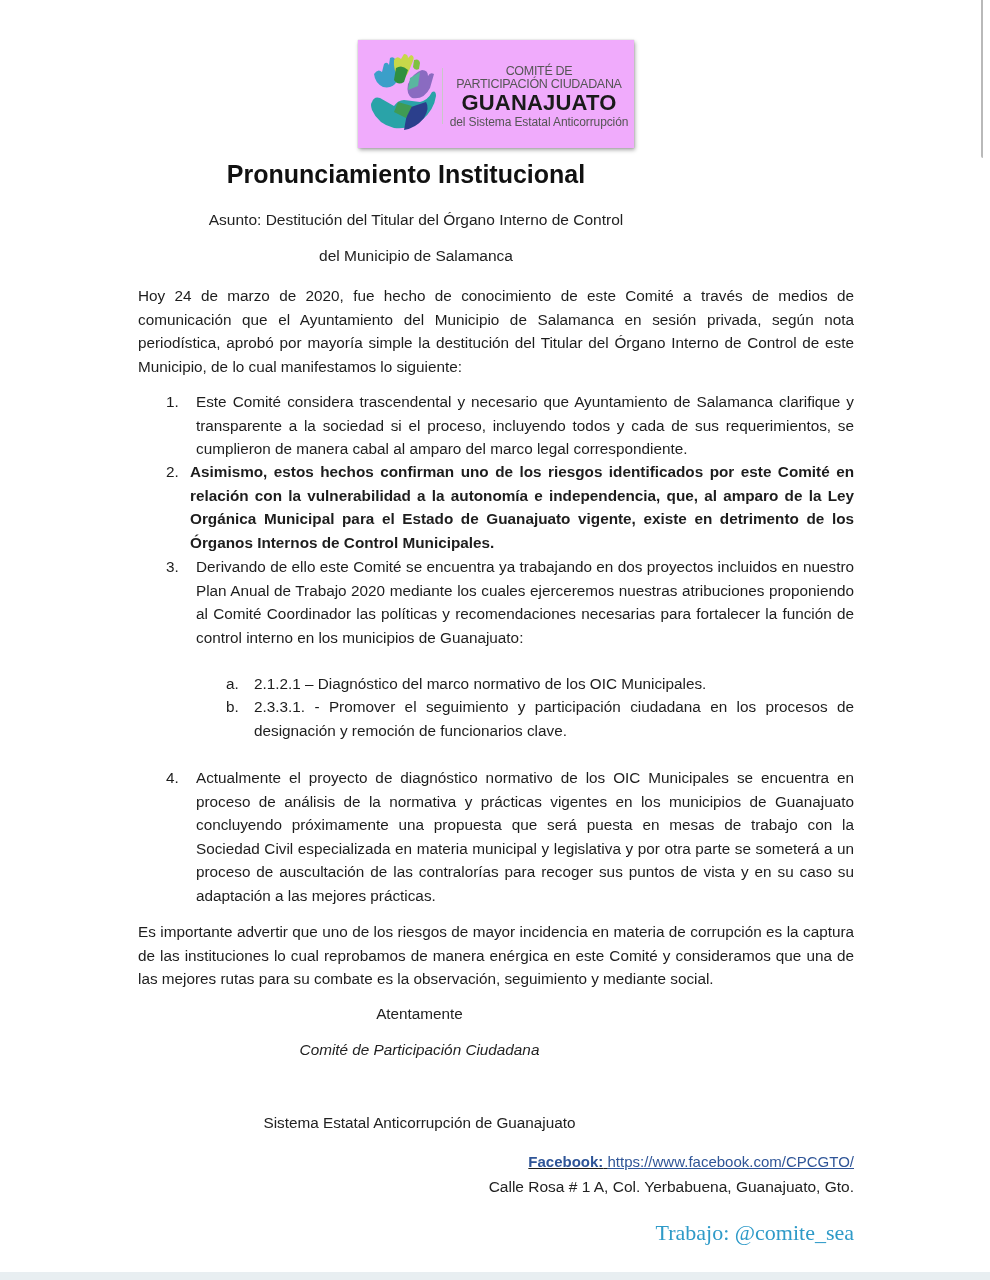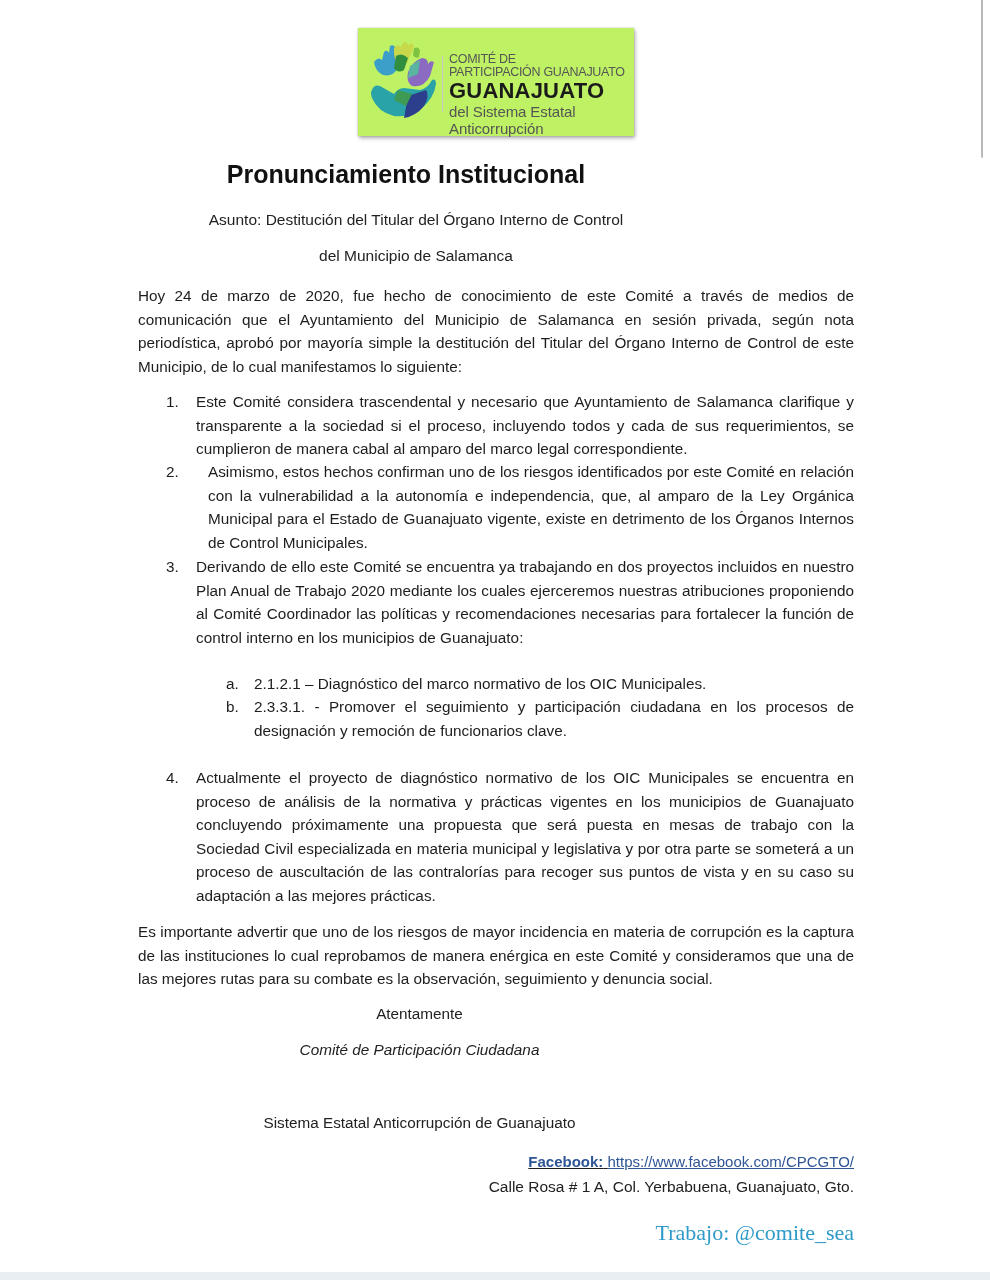--- a/index.html
+++ b/index.html
@@ -7,29 +7,29 @@
     width:990px; height:1280px; background:#ffffff; position:relative; overflow:hidden;
     font-family:"Liberation Sans", "DejaVu Sans", sans-serif; color:#1d1d1d;
   }
   .edge-line {
     position:absolute; left:981px; top:0; width:2px; height:158px; background:#b9b9b9;
     border-bottom-left-radius:6px;
   }
   .bottom-band { position:absolute; left:0; top:1272px; width:990px; height:8px; background:#e8eef1; }
 
   .logo-box {
-    position:absolute; left:358px; top:28px; width:276px; height:108px;
-    background:#bef264; box-shadow:1px 2px 4px rgba(0,0,0,0.35), 0 0 1px rgba(0,0,0,0.25);
+    position:absolute; left:358px; top:40px; width:276px; height:108px;
+    background:#f0abfc; box-shadow:1px 2px 4px rgba(0,0,0,0.35), 0 0 1px rgba(0,0,0,0.25);text-align:center;
   }
   .logo-hands { position:absolute; left:10px; top:14px; width:70px; height:80px; }
   .logo-divider { position:absolute; left:84px; top:28px; width:1px; height:56px; background:#c8c8c8; }
   .logo-text { position:absolute; left:91px; top:25px; width:180px; }
   .logo-l1, .logo-l2 { font-size:12.5px; line-height:13px; color:#555; letter-spacing:-0.3px; }
   .logo-l3 { font-size:22px; line-height:22px; font-weight:bold; color:#1a1a1a; letter-spacing:0.2px; margin-top:1px; }
-  .logo-l4 { font-size:15px; color:#555; margin-top:1px; letter-spacing:-0.1px; }
+  .logo-l4 { font-size:12px; color:#555; margin-top:1px; letter-spacing:-0.1px; }
 
   .title {
     position:absolute; left:0; top:160px; width:812px; text-align:center;
     font-size:25px; font-weight:bold; color:#111;
   }
   .subject {
     position:absolute; left:0; width:832px; text-align:center; font-size:15.5px; color:#222;
   }
   .para {
     position:absolute; font-size:15.3px; line-height:23.6px; text-align:justify; color:#1d1d1d;
@@ -61,60 +61,60 @@
     <path d="M46 6 q5 -2 6 3 l-1 6 q-4 2 -6 -2z" fill="#7ec241"></path>
     <path d="M40 30 q6 -12 14 -14 q6 0 6 6 q2 -4 6 -2 l-4 14 q-6 12 -18 10 q-6 -4 -4 -14z" fill="#8a6bc1"></path>
     <path d="M42 24 l10 -6 l-2 14 l-10 4z" fill="#5ab5a0"></path>
     <path d="M4 48 q2 -6 8 -4 l14 8 q4 -6 10 -6 l16 2 q8 -2 12 -10 q4 -2 4 4 q-2 14 -14 24 q-12 10 -28 8 q-16 -4 -22 -18 q-2 -6 0 -8z" fill="#2aa3a8"></path>
     <path d="M40 54 l18 -6 q4 6 -2 16 q-8 10 -20 12z" fill="#2b3f8c"></path>
     <path d="M30 48 l14 4 l-6 12 l-12 -6z" fill="#3f9b54"></path>
   </svg>
   <div class="logo-divider"></div>
   <div class="logo-text">
     <div class="logo-l1">COMITÉ DE</div>
-    <div class="logo-l2">PARTICIPACIÓN GUANAJUATO</div>
+    <div class="logo-l2">PARTICIPACIÓN CIUDADANA</div>
     <div class="logo-l3">GUANAJUATO</div>
     <div class="logo-l4">del Sistema Estatal Anticorrupción</div>
   </div>
 </div>
 
 <div class="title">Pronunciamiento Institucional</div>
 <div class="subject" style="top:211px;">Asunto: Destitución del Titular del Órgano Interno de Control</div>
 <div class="subject" style="top:247px;text-align:center;">del Municipio de Salamanca</div>
 
 <div class="para" style="left:138px; top:284px; width:716px;">Hoy 24 de marzo de 2020, fue hecho de conocimiento de este Comité a través de medios de comunicación que el Ayuntamiento del Municipio de Salamanca en sesión privada, según nota periodística, aprobó por mayoría simple la destitución del Titular del Órgano Interno de Control de este Municipio, de lo cual manifestamos lo siguiente:</div>
 
 <div class="list-item" style="left:166px; top:390px; width:688px;">
   <span class="list-num">1.</span>
   <div class="list-text" style="margin-left:30px;">Este Comité considera trascendental y necesario que Ayuntamiento de Salamanca clarifique y transparente a la sociedad si el proceso, incluyendo todos y cada de sus requerimientos, se cumplieron de manera cabal al amparo del marco legal correspondiente.</div>
 </div>
 <div class="list-item" style="left:166px; top:460px; width:688px;">
   <span class="list-num">2.</span>
-  <div class="list-text" style="margin-left:42px;">Asimismo, estos hechos confirman uno de los riesgos identificados por este Comité en relación con la vulnerabilidad a la autonomía e independencia, que, al amparo de la Ley Orgánica Municipal para el Estado de Guanajuato vigente, existe en detrimento de los Órganos Internos de Control Municipales.</div>
+  <div class="list-text" style="margin-left:24px;font-weight:bold;">Asimismo, estos hechos confirman uno de los riesgos identificados por este Comité en relación con la vulnerabilidad a la autonomía e independencia, que, al amparo de la Ley Orgánica Municipal para el Estado de Guanajuato vigente, existe en detrimento de los Órganos Internos de Control Municipales.</div>
 </div>
 <div class="list-item" style="left:166px; top:555px; width:688px;">
   <span class="list-num">3.</span>
   <div class="list-text" style="margin-left:30px;">Derivando de ello este Comité se encuentra ya trabajando en dos proyectos incluidos en nuestro Plan Anual de Trabajo 2020 mediante los cuales ejerceremos nuestras atribuciones proponiendo al Comité Coordinador las políticas y recomendaciones necesarias para fortalecer la función de control interno en los municipios de Guanajuato:</div>
 </div>
 
 <div class="list-item" style="left:226px; top:672px; width:628px;">
   <span class="list-num">a.</span>
   <div class="list-text" style="margin-left:28px;">2.1.2.1 – Diagnóstico del marco normativo de los OIC Municipales.</div>
 </div>
 <div class="list-item" style="left:226px; top:695px; width:628px;">
   <span class="list-num">b.</span>
   <div class="list-text" style="margin-left:28px;">2.3.3.1. - Promover el seguimiento y participación ciudadana en los procesos de designación y remoción de funcionarios clave.</div>
 </div>
 
 <div class="list-item" style="left:166px; top:766px; width:688px;">
   <span class="list-num">4.</span>
   <div class="list-text" style="margin-left:30px;">Actualmente el proyecto de diagnóstico normativo de los OIC Municipales se encuentra en proceso de análisis de la normativa y prácticas vigentes en los municipios de Guanajuato concluyendo próximamente una propuesta que será puesta en mesas de trabajo con la Sociedad Civil especializada en materia municipal y legislativa y por otra parte se someterá a un proceso de auscultación de las contralorías para recoger sus puntos de vista y en su caso su adaptación a las mejores prácticas.</div>
 </div>
 
-<div class="para" style="left:138px; top:920px; width:716px;">Es importante advertir que uno de los riesgos de mayor incidencia en materia de corrupción es la captura de las instituciones lo cual reprobamos de manera enérgica en este Comité y consideramos que una de las mejores rutas para su combate es la observación, seguimiento y denuncia social.</div>
+<div class="para" style="left:138px; top:920px; width:716px;">Es importante advertir que uno de los riesgos de mayor incidencia en materia de corrupción es la captura de las instituciones lo cual reprobamos de manera enérgica en este Comité y consideramos que una de las mejores rutas para su combate es la observación, seguimiento y mediante social.</div>
 
 <div class="center-line" style="top:1005px;">Atentamente</div>
 <div class="center-line" style="top:1041px;font-style:italic;">Comité de Participación Ciudadana</div>
 <div class="center-line" style="top:1114px;">Sistema Estatal Anticorrupción de Guanajuato</div>
 
 <div class="footer addr">Calle Rosa # 1 A, Col. Yerbabuena, Guanajuato, Gto.</div>
 <div class="footer fb">
   <span class="fb-label">Facebook:</span>
   <a class="fb-link">https://www.facebook.com/CPCGTO/</a>
 </div>

